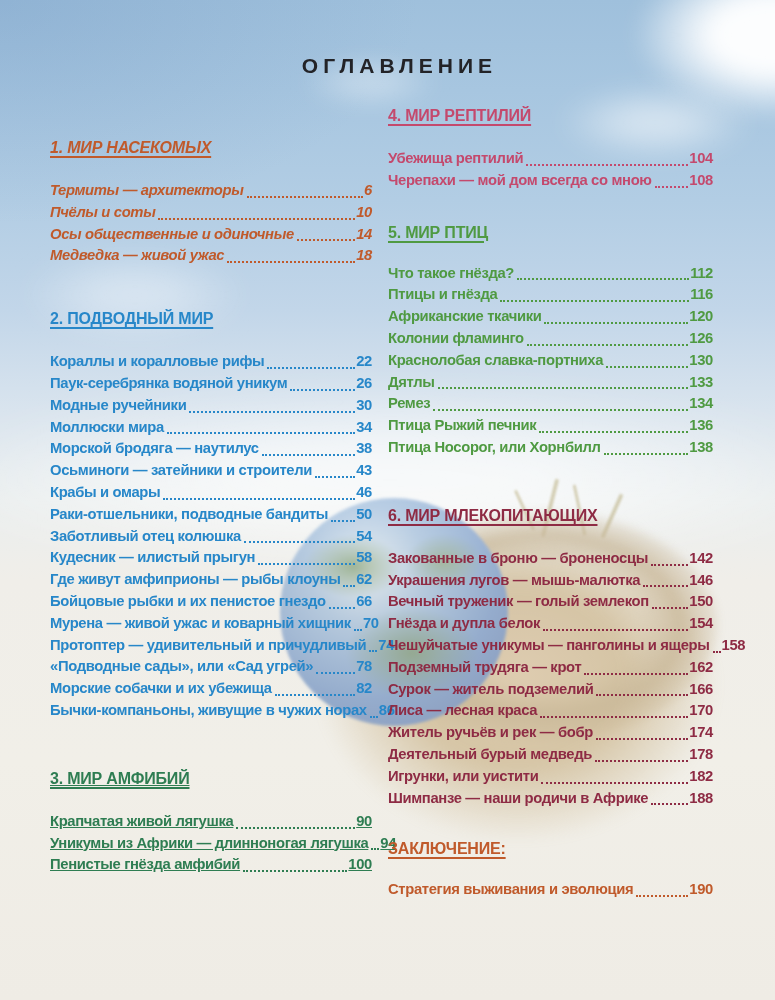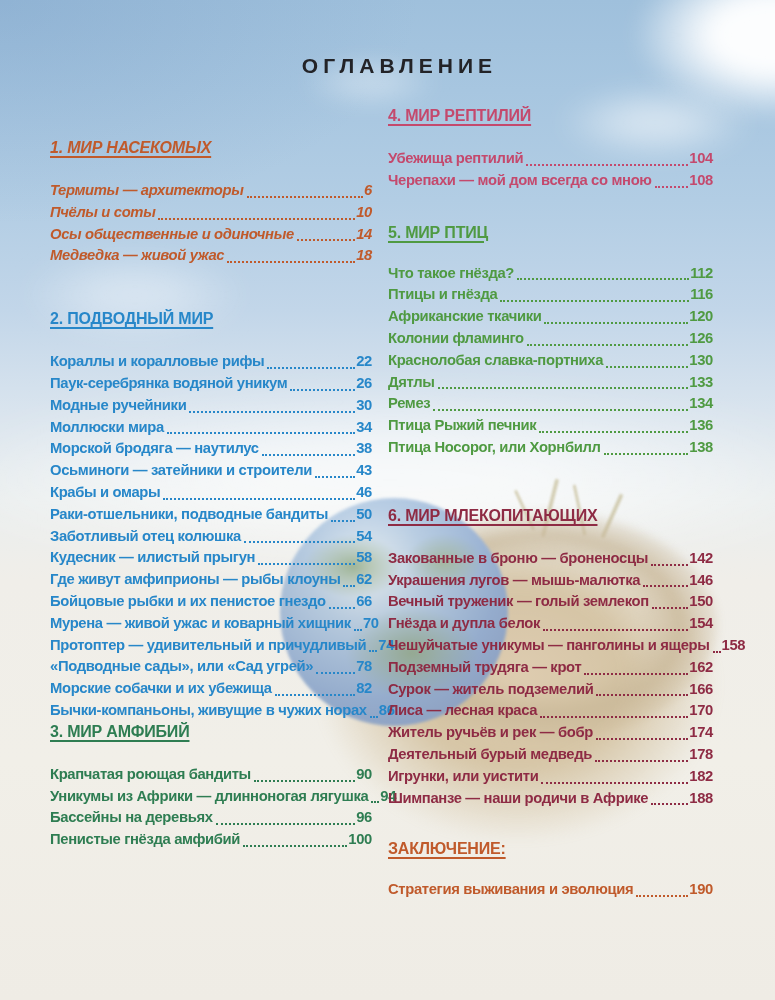--- a/index.html
+++ b/index.html
@@ -50,21 +50,21 @@
   .toc-row{display:flex;align-items:baseline;height:21.8px;font-weight:700;font-size:14.8px;letter-spacing:-0.35px;line-height:21.8px;}
   .row-title{white-space:nowrap;flex:0 0 auto;}
   .dots{flex:1 1 8px;min-width:8px;border-bottom:2px dotted currentColor;margin:0 1px 4px 3px;align-self:stretch;}
   .page-num{flex:0 0 auto;white-space:nowrap;}
 
   .header-row{height:22px;font-size:16px;}
   .toc-items{margin-top:22px;}
 
   .sec-insects{margin-top:20px;font-style:italic;}
   .sec-underwater{margin-top:42px;}
-  .sec-amphibians{}
+  .sec-amphibians{margin-top:47px;text-decoration:underline;}
   .sec-birds{margin-top:31px;}
   .sec-birds .toc-items{margin-top:20px;}
   .sec-mammals{margin-top:47px;}
   .sec-conclusion{margin-top:30px;}
   .sec-conclusion .toc-items{margin-top:20px;}
 </style>
 </head>
 <body>
 
 <div class="page">
@@ -200,33 +200,28 @@
             <span class="row-title">Бычки-компаньоны, живущие в чужих норах</span>
             <span class="dots"></span>
             <span class="page-num">86</span>
           </div>
         </div>
       </section>
       <section class="toc-section sec-amphibians" style="color: rgb(46, 125, 82);">
         <div class="section-header"><span class="header-label">3. МИР АМФИБИЙ</span></div>
         <div class="toc-items">
           <div class="toc-row">
-            <span class="row-title">Крапчатая роющая бандиты</span>
+            <span class="row-title">Крапчатая живой лягушка</span>
             <span class="dots"></span>
             <span class="page-num">90</span>
           </div>
           <div class="toc-row">
             <span class="row-title">Уникумы из Африки — длинноногая лягушка</span>
             <span class="dots"></span>
             <span class="page-num">94</span>
-          </div>
-          <div class="toc-row">
-            <span class="row-title">Бассейны на деревьях</span>
-            <span class="dots"></span>
-            <span class="page-num">96</span>
           </div>
           <div class="toc-row">
             <span class="row-title">Пенистые гнёзда амфибий</span>
             <span class="dots"></span>
             <span class="page-num">100</span>
           </div>
         </div>
       </section>
     </div>
   <div class="col col-right">

